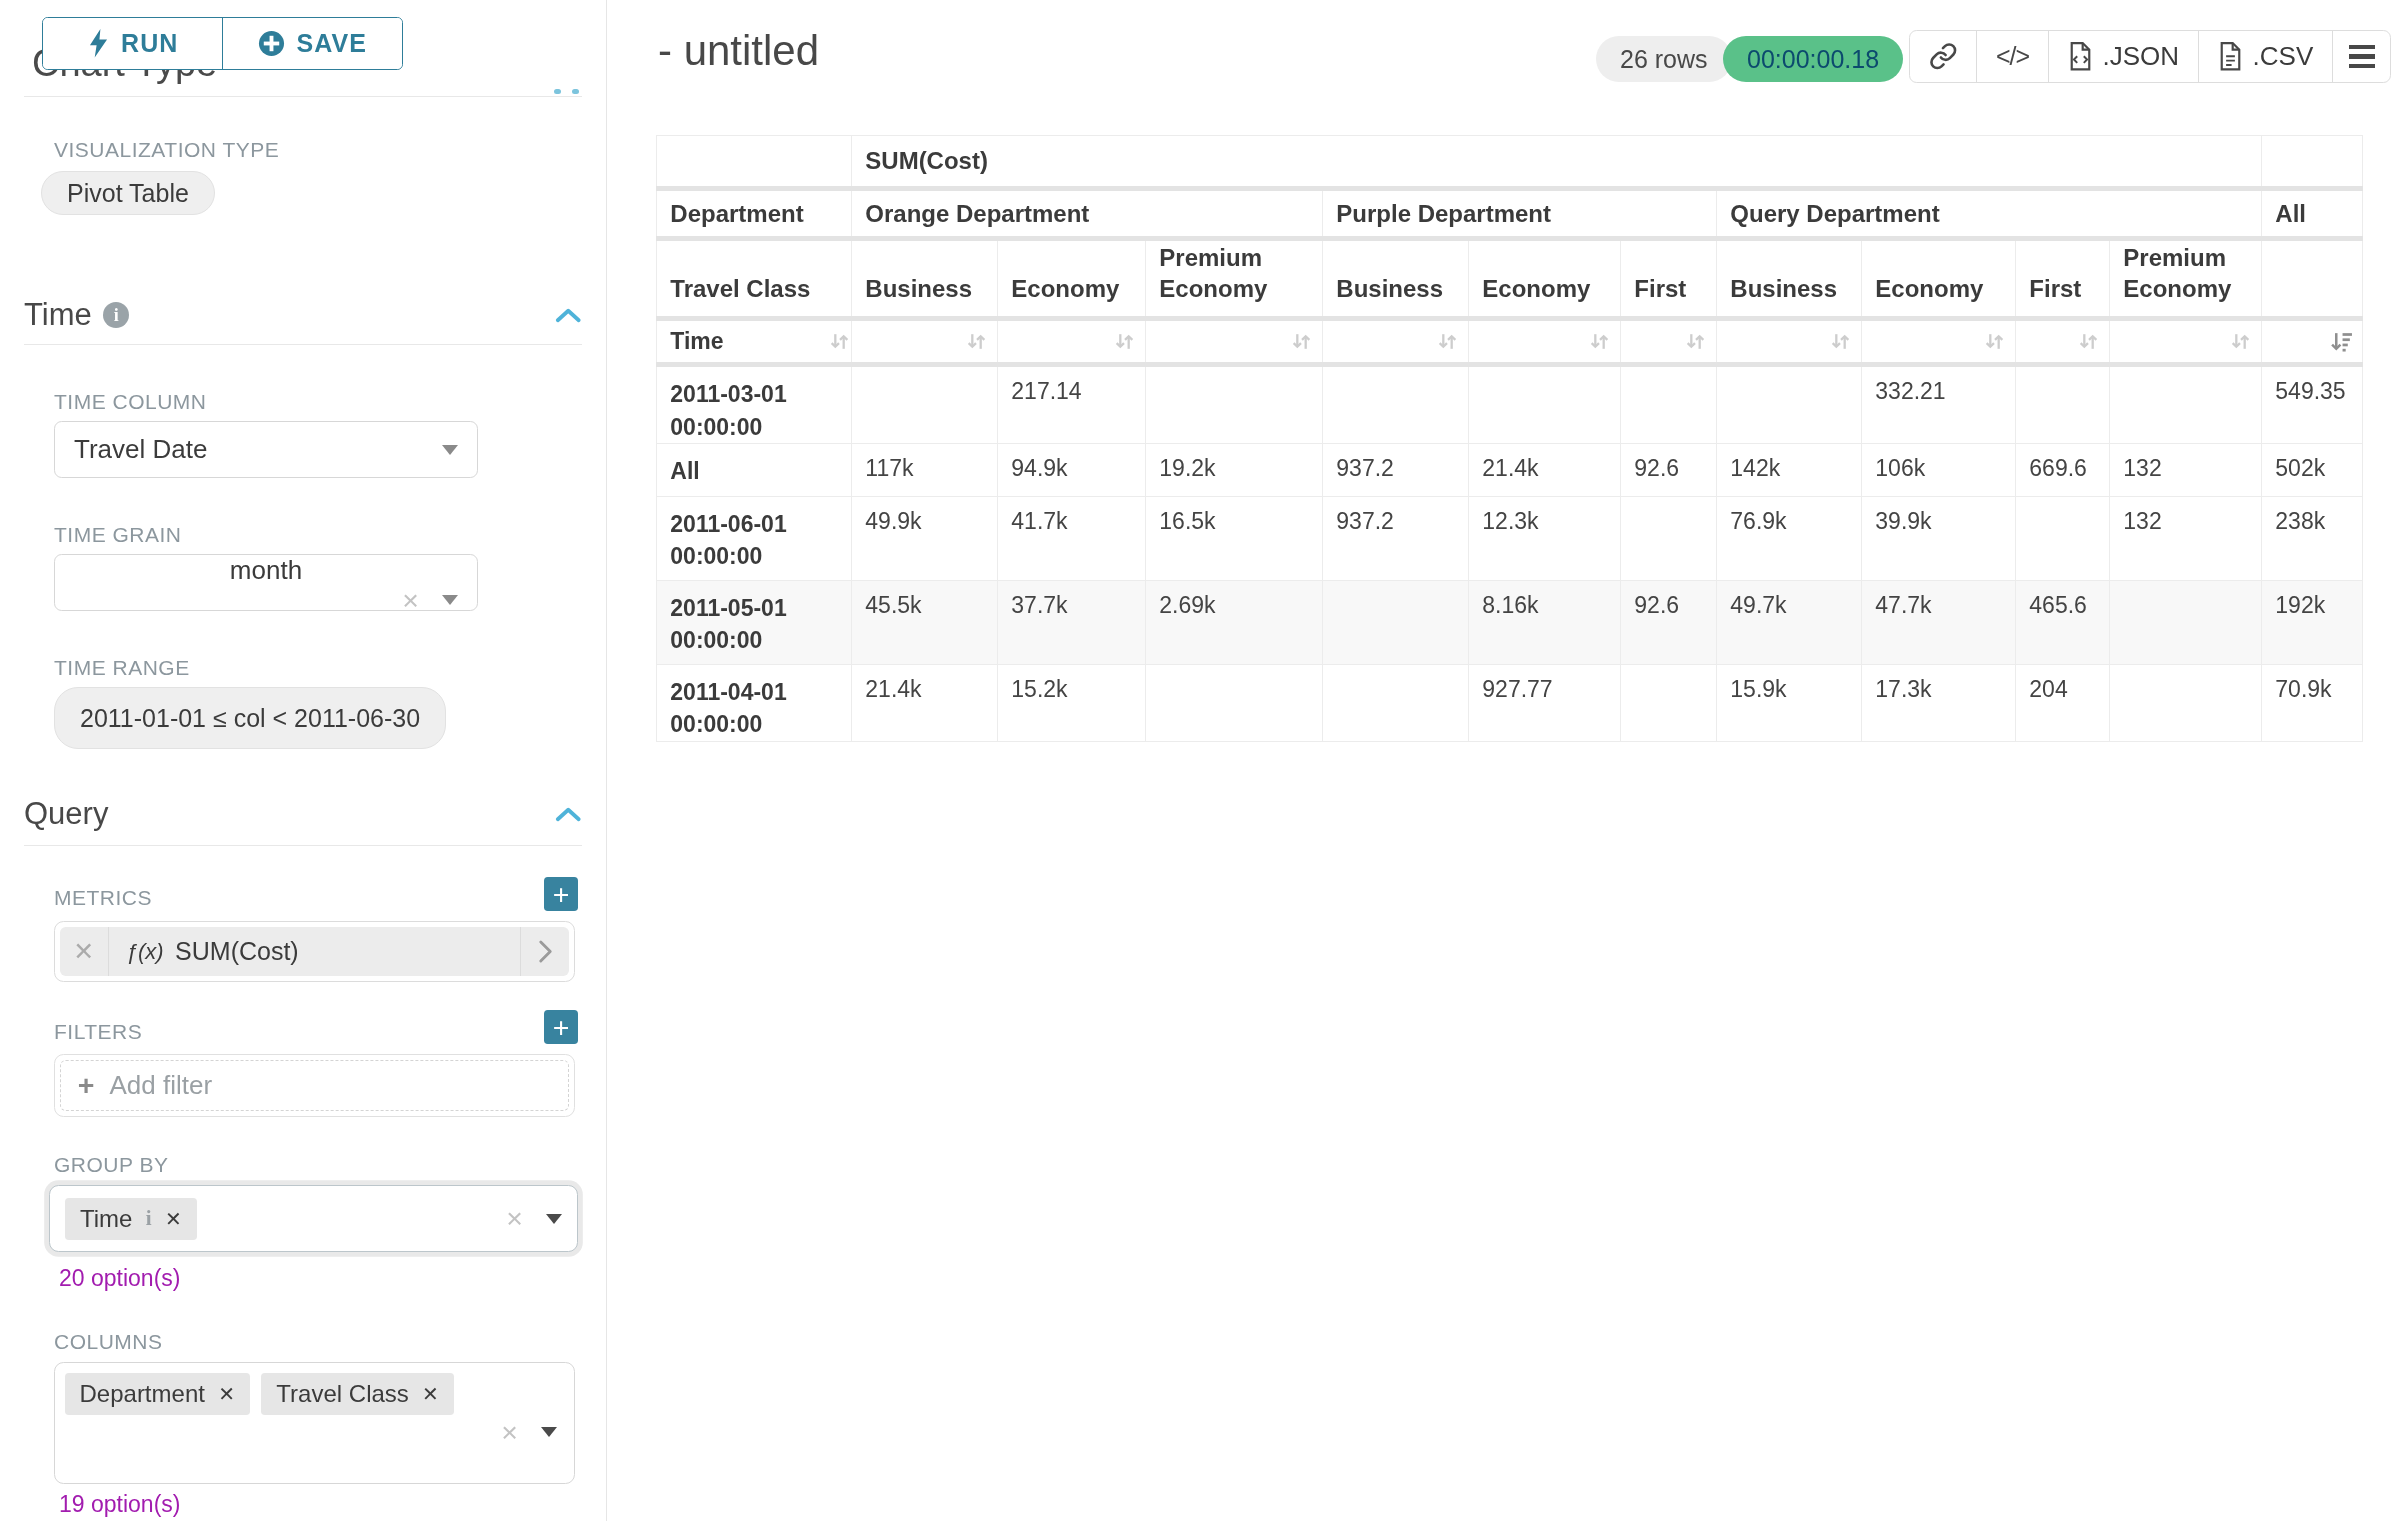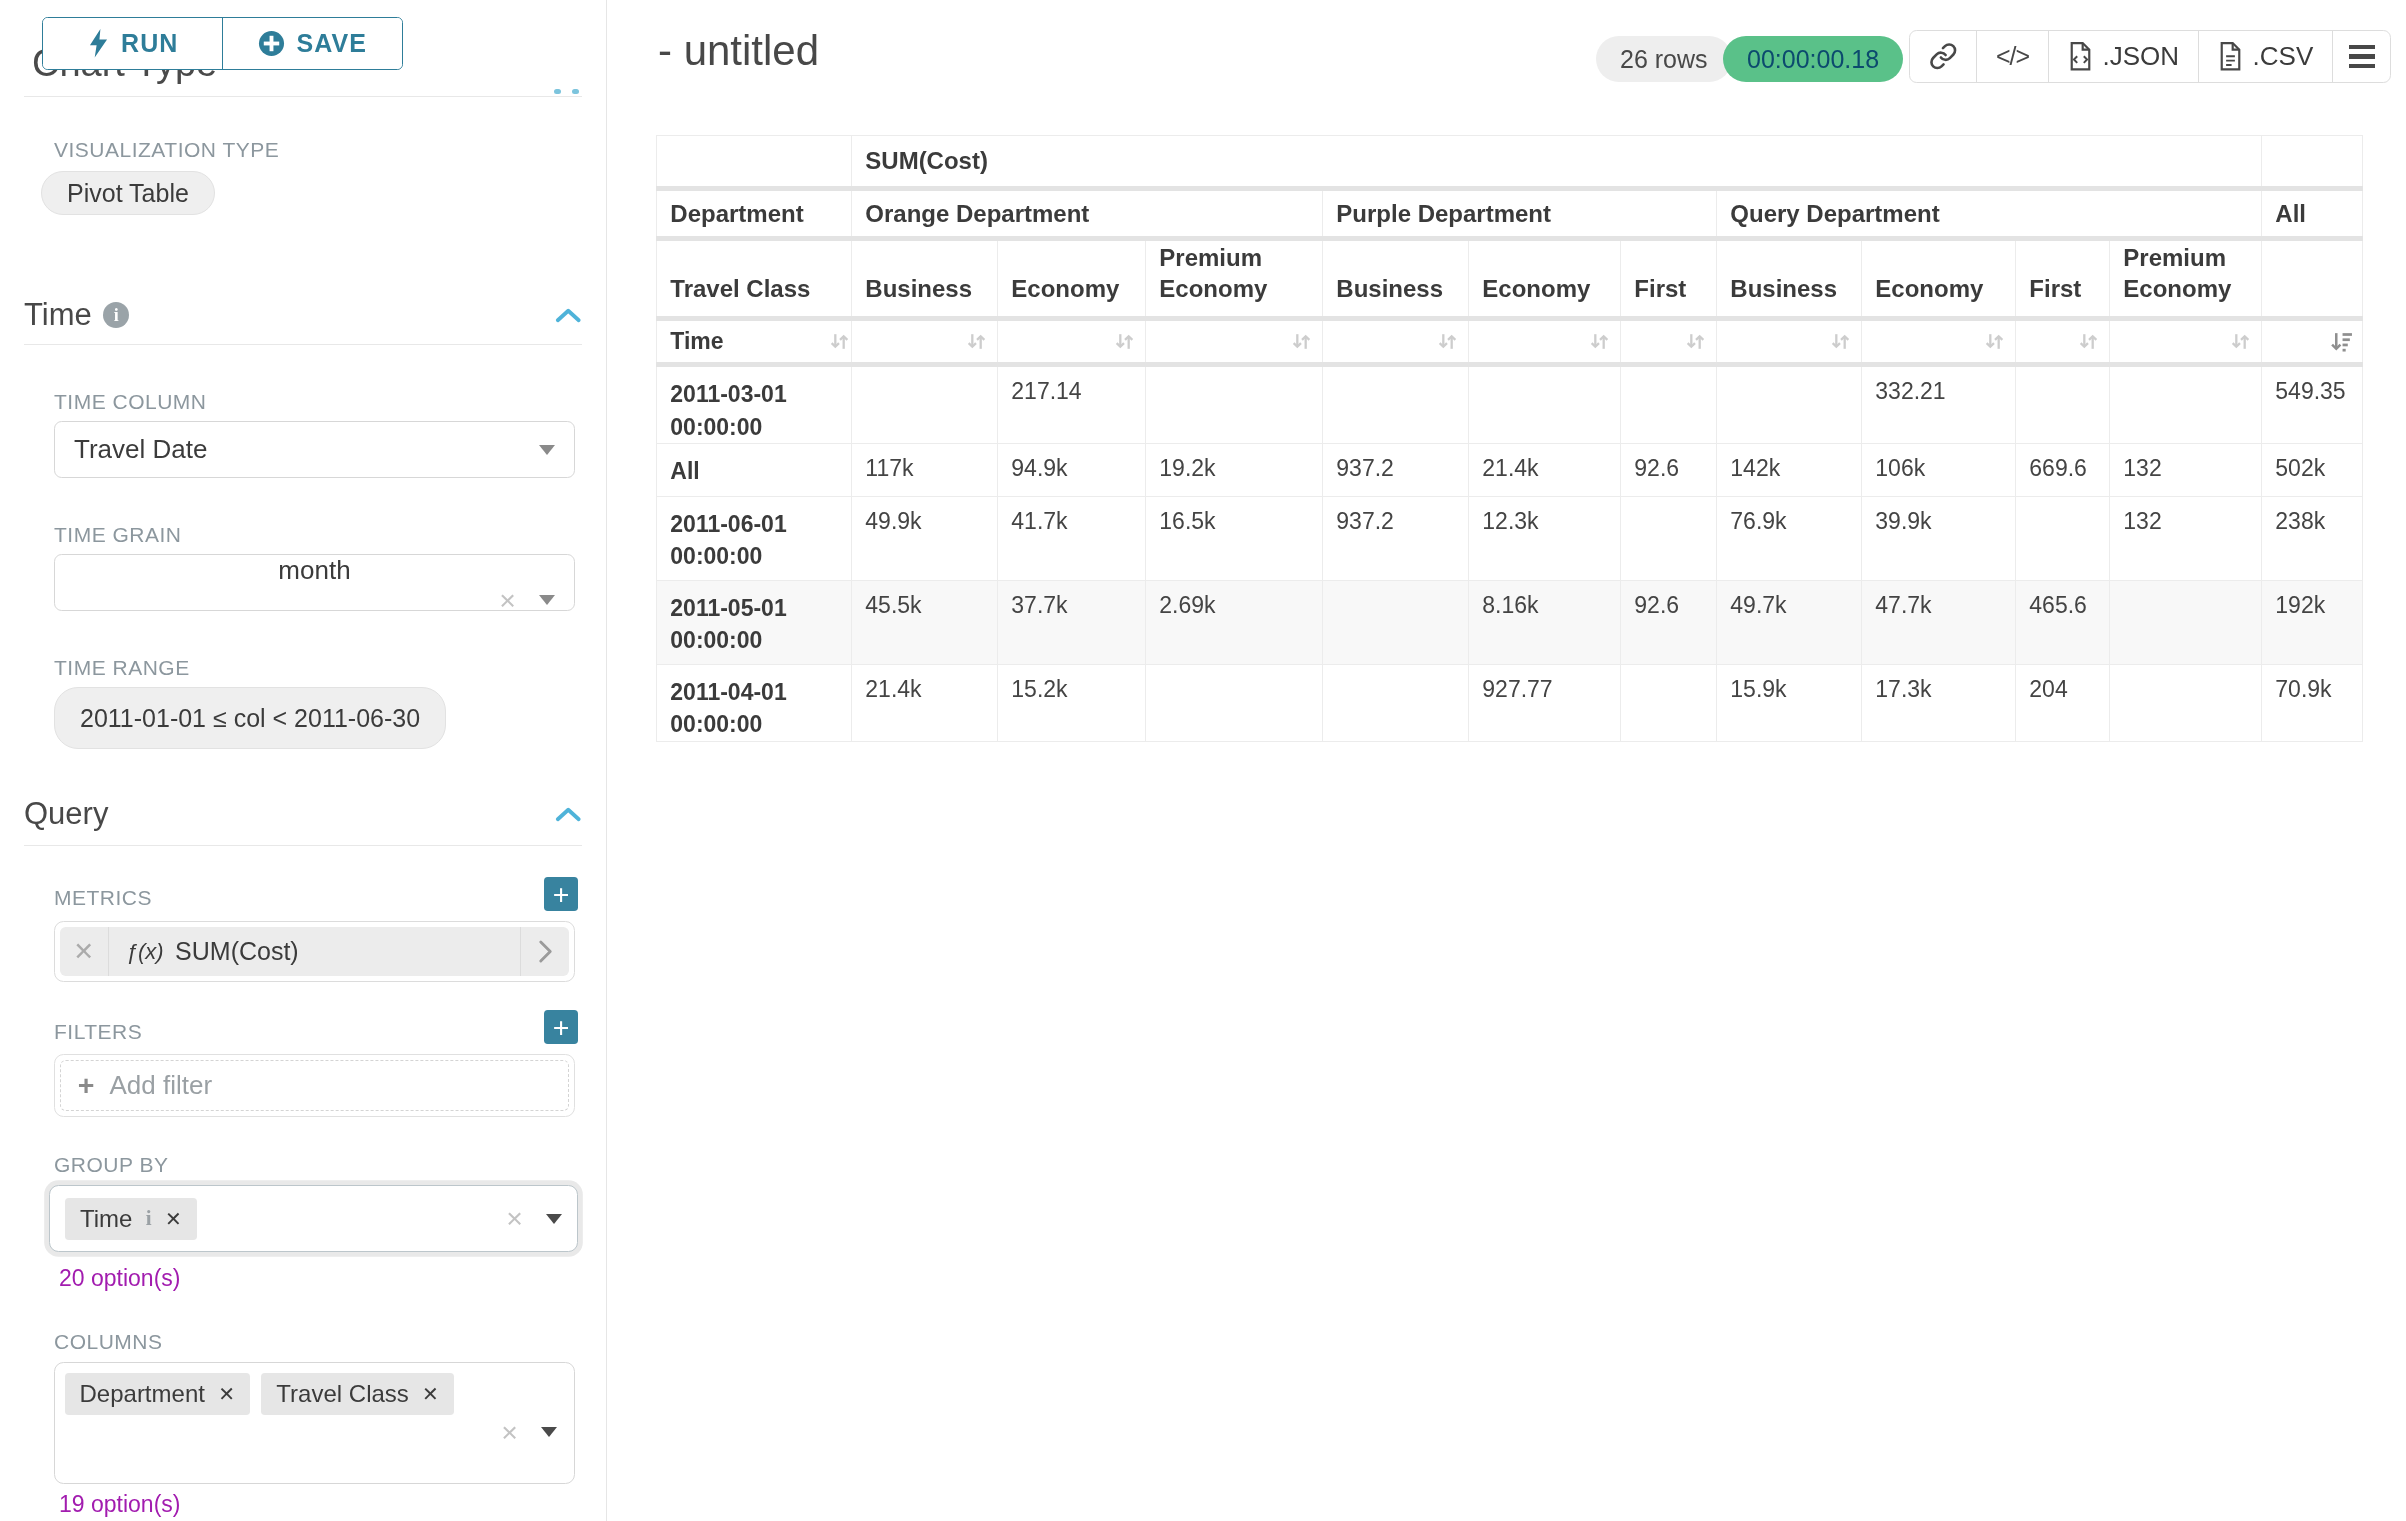--- a/index.html
+++ b/index.html
@@ -20,21 +20,21 @@
   .flabel { position:absolute; left:54px; font-size:21px; color:#8c979e; letter-spacing:0.5px; }
   .pill-static { position:absolute; display:inline-flex; align-items:center; height:44px; padding:0 25px;
     background:#efefef; border:1px solid #e2e2e2; border-radius:23px; font-size:25px; color:#3b3b3b; }
 
   .sec-head { position:absolute; left:24px; width:558px; display:flex; align-items:center; }
   .sec-title { font-size:31px; color:#484848; }
   .info-c { display:inline-flex; align-items:center; justify-content:center; width:26px; height:26px; margin-left:11.4px;
     border-radius:50%; background:#9aa3a8; color:#fff; font-family:"Liberation Serif",serif; font-weight:700; font-size:18px; }
   .chev-up { margin-left:auto; }
 
-  .select { position:absolute; left:54px; width:521px; height:57px; border:1px solid #d7d7d7; border-radius:7.6px;
+  .select { position:absolute; left:54px; width:424px; height:57px; border:1px solid #d7d7d7; border-radius:7.6px;
     display:flex; align-items:center; padding:0 19px; font-size:26px; color:#3b3b3b; background:#fff; }
   .sel-right { margin-left:auto; display:flex; align-items:center; gap:23px; }
   .clear-x { color:#c3c3c3; font-size:28.5px; line-height:1; }
   .caret { width:0; height:0; border-left:8.6px solid transparent; border-right:8.6px solid transparent; border-top:10.5px solid #8a8a8a; }
   .caret.dark { border-top-color:#4a4a4a; }
 
   .plusbtn { position:absolute; width:34px; height:34px; background:#38839f; border-radius:3.8px; color:#fff;
     display:flex; align-items:center; justify-content:center; font-size:28.5px; font-weight:400; line-height:1; }
 
   .metricbox { position:absolute; left:54px; top:921px; width:521px; height:61px; border:1px solid #dcdcdc; border-radius:9.5px; padding:4.8px; background:#fff; }

